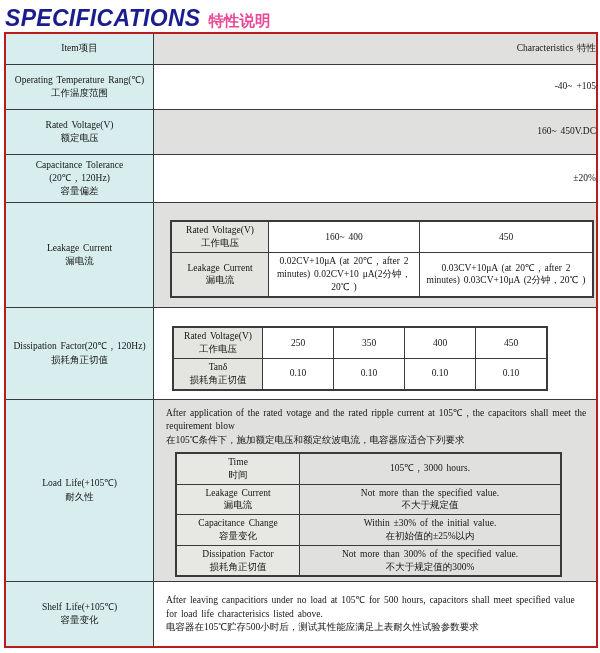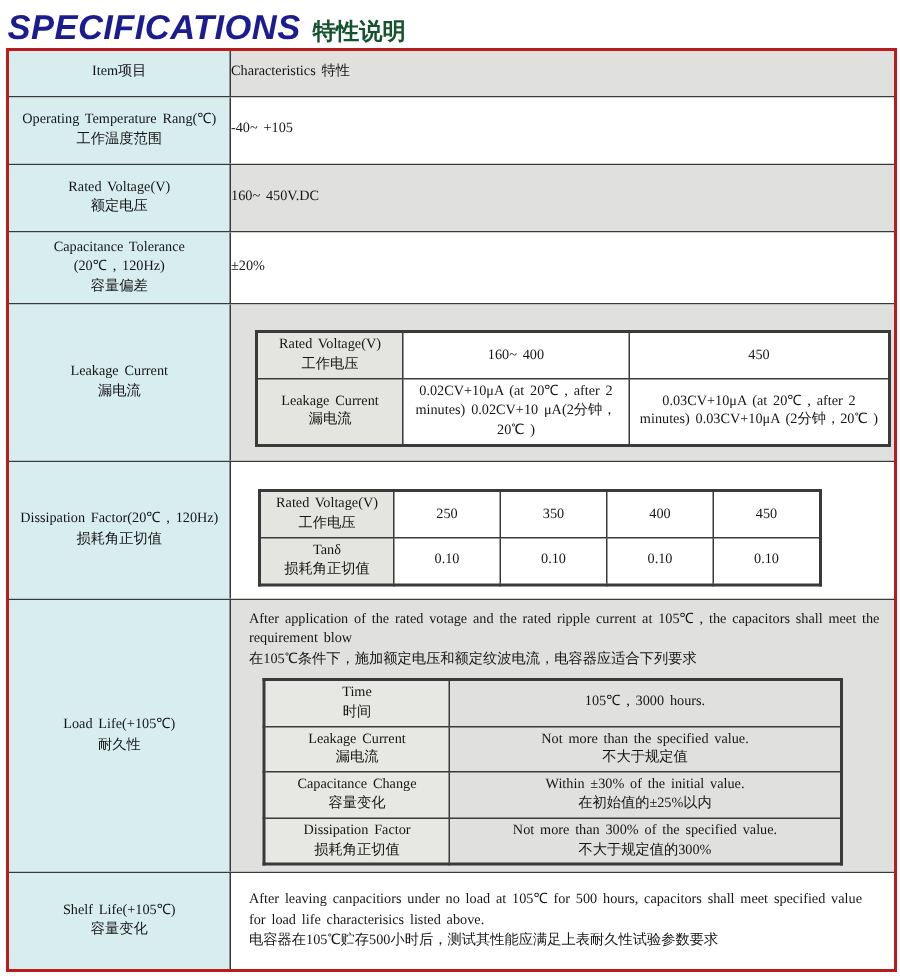--- a/index.html
+++ b/index.html
@@ -5,36 +5,36 @@
   html,body { margin:0; padding:0; background:#ffffff; }
   .page {
     position:relative; width:600px; height:653px; background:#fff;
     font-family:"Liberation Serif", serif; color:#151515; overflow:hidden;
   }
   .title { padding:5px 0 0 5px; white-space:nowrap; }
   .title-en {
     font-family:"Liberation Sans", sans-serif; font-weight:bold; font-style:italic;
     font-size:23px; color:#1b1c8e; letter-spacing:0.3px;
   }
-  .title-zh { font-weight:bold; font-size:15.5px; color:#14532d; margin-left:4px; }
+  .title-zh { font-weight:bold; font-size:15.5px; color:#ec4899; margin-left:4px; }
 
   .spec-table {
     position:absolute; left:4px; top:32px; width:590px;
     border:2px solid #b91c1c; background:#fff;
   }
   .trow { display:flex; border-top:1px solid #3a3a3a; }
   .trow:first-child { border-top:none; }
   .item-cell {
     flex:0 0 148px; width:148px; background:#d8edee; border-right:1px solid #3a3a3a;
     display:flex; flex-direction:column; justify-content:center; align-items:center;
     text-align:center; font-size:9.5px; line-height:1.4; word-spacing:1.5px; padding:2px;
     box-sizing:border-box;
   }
   .value-cell {
-    flex:1; display:flex; flex-direction:column; justify-content:center; align-items:flex-start;
+    flex:1; display:flex; flex-direction:column; justify-content:center; align-items:flex-end;
     text-align:center; font-size:9.5px; line-height:1.4; word-spacing:1.5px;
     box-sizing:border-box;
   }
   .value-cell.left { align-items:center; text-align:left; padding:4px 8px 4px 12px; }
   .bg-gray { background:#e0e0df; }
   .bg-white { background:#ffffff; }
 
   table.nested { border-collapse:collapse; border:2px solid #3a3a3a; background:#fff; }
   table.nested td {
     border:1px solid #3a3a3a; text-align:center; vertical-align:middle;

